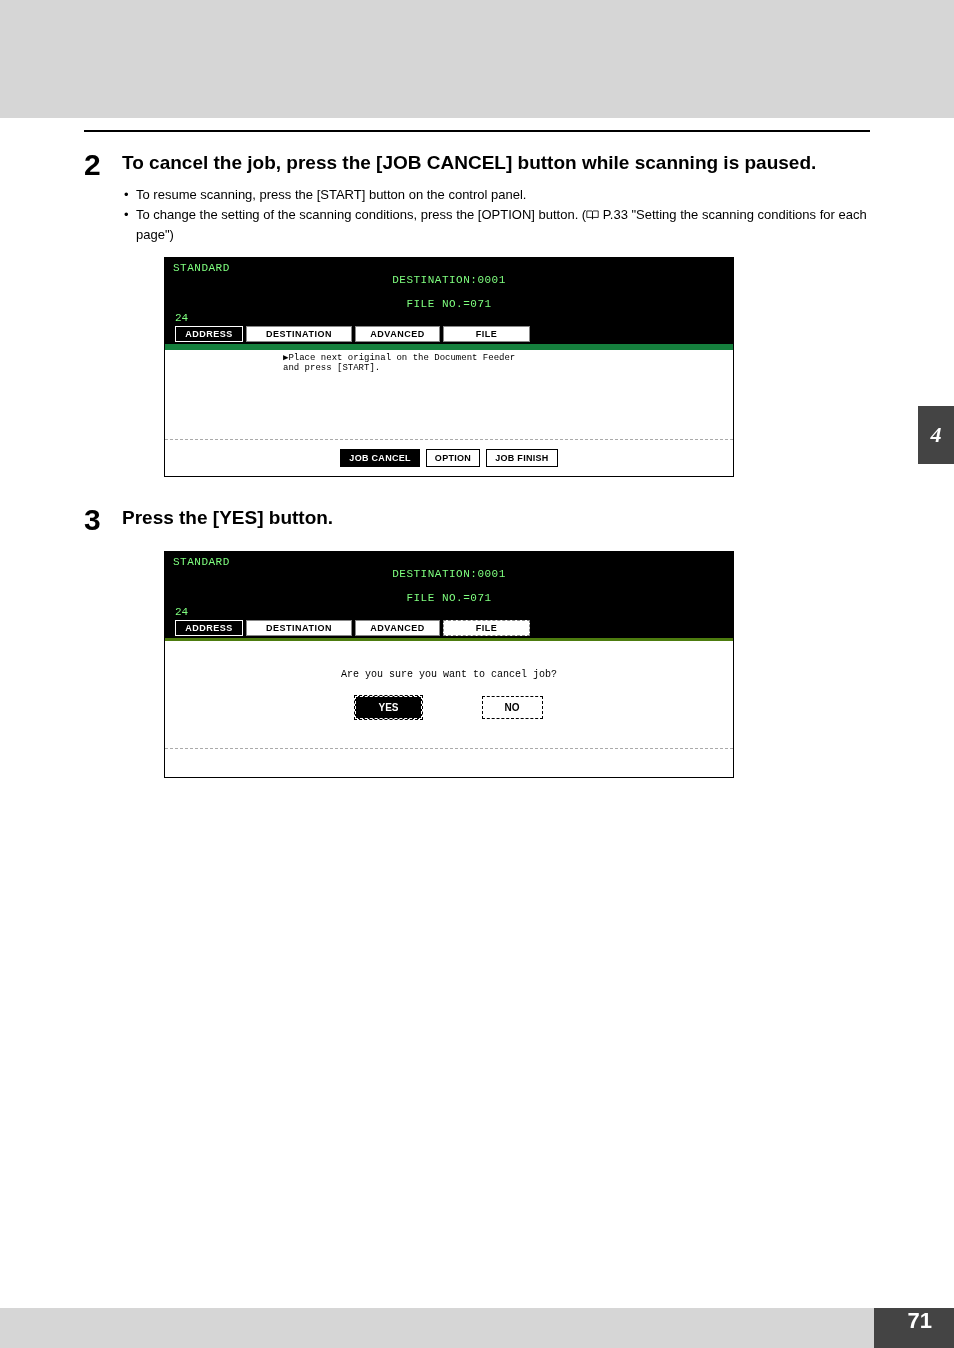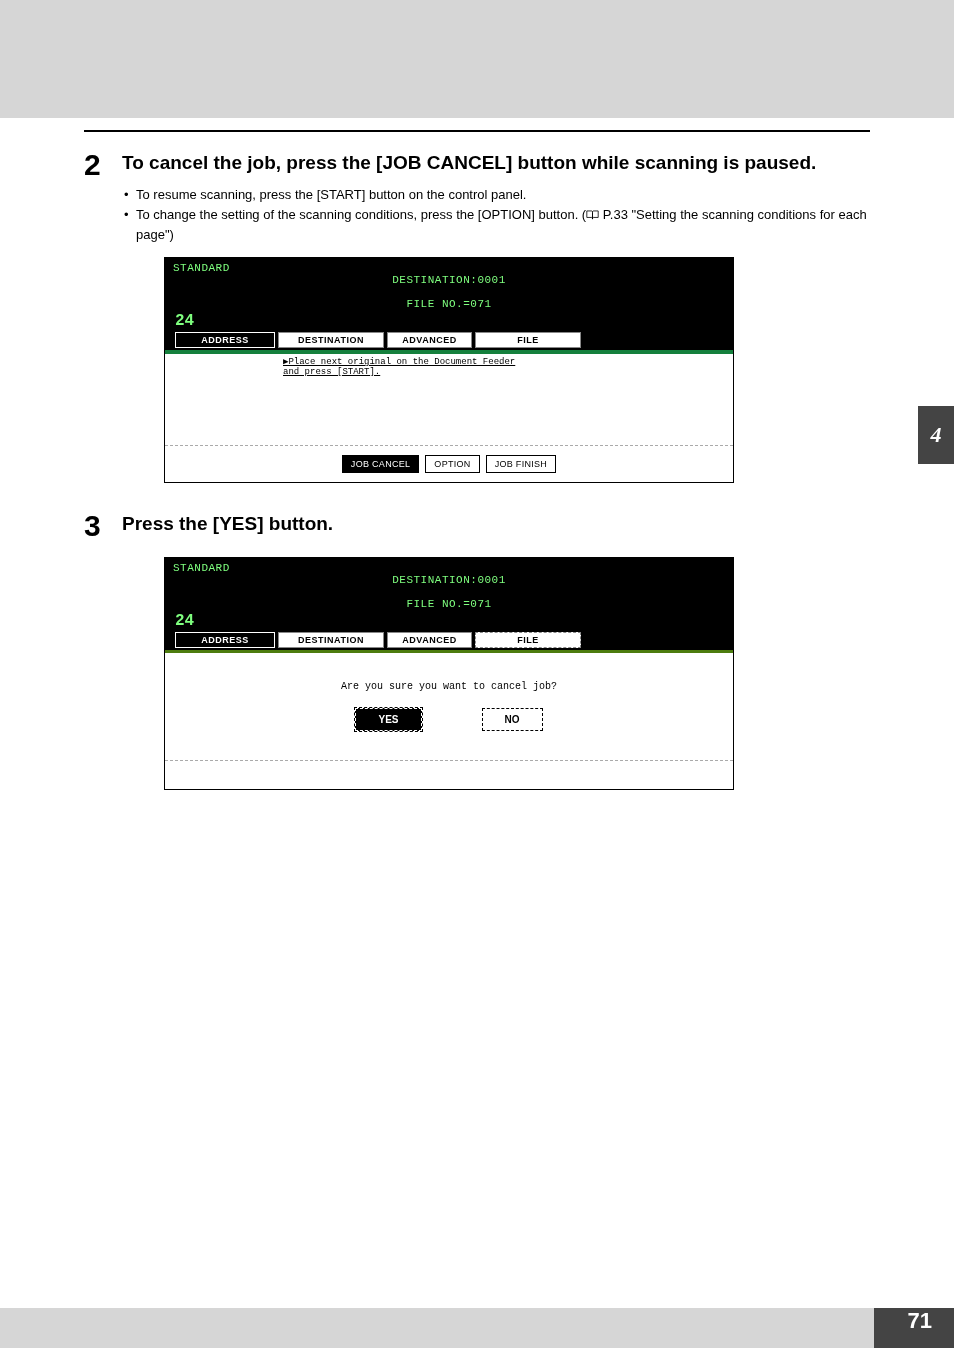--- a/index.html
+++ b/index.html
@@ -15,34 +15,34 @@
     .bullets li { position: relative; padding-left: 14px; margin-bottom: 2px; }
     .bullets li::before { content: "•"; position: absolute; left: 2px; top: 0; }
     .book-icon { display: inline-block; vertical-align: -1px; }
     .book-icon svg { width: 13px; height: 10px; }
     .screen-wrap { margin-left: 80px; margin-top: 10px; margin-bottom: 28px; width: 570px; border: 1px solid #000; }
     .screen-top { background: #000; padding: 4px 8px 2px 8px; }
     .screen-header-row { display: flex; justify-content: space-between; flex-direction: column; }
     .mono { font-family: "Courier New", monospace; font-size: 11px; letter-spacing: 0.5px; color: #7fff7f; }
     .mono.center { text-align: center; flex: 1; }
     .screen-sub { text-align: center; }
-    .screen-counter { color: #7fff7f; font-family: "Courier New", monospace; font-size: 16px; padding: 2px 0 0 2px; font-weight: bold; }
+    .screen-counter { color: #7fff7f; font-family: "Courier New", monospace; font-size: 11px; padding: 2px 0 0 2px; }
     .tab-row { display: flex; gap: 3px; padding: 2px 2px 0 2px; }
     .tab { font-family: Arial, sans-serif; font-size: 9px; font-weight: bold; letter-spacing: 0.5px; padding: 2px 0; text-align: center; border: 1px solid #888; }
     .tab.dark { background: #000; color: #fff; border-color: #fff; }
     .tab.light { background: #fff; color: #000; }
-    .tab.addr { width: 100px; }
+    .tab.addr { width: 68px; }
     .tab.dest { width: 106px; }
     .tab.adv { width: 85px; }
-    .tab.file { width: 106px; }
-    .screen-middle { background: #fff; height: 95px; border-top: 4px solid #15803d; padding: 4px 8px; text-decoration: underline; }
+    .tab.file { width: 87px; }
+    .screen-middle { background: #fff; height: 95px; border-top: 6px solid #15803d; padding: 4px 8px; }
     .instr-text { font-family: "Courier New", monospace; font-size: 9px; color: #000; margin-left: 110px; line-height: 1.1; }
     .dot-line { border: none; border-top: 1px dashed #aaa; margin: 0; }
     .screen-bottom { background: #fff; height: 36px; display: flex; justify-content: center; align-items: center; gap: 6px; }
-    .softbtn { font-family: Arial, sans-serif; font-size: 9px; font-weight: normal; padding: 3px 8px; border: 1px solid #000; background: #fff; color: #000; letter-spacing: 0.3px; }
+    .softbtn { font-family: Arial, sans-serif; font-size: 9px; font-weight: bold; padding: 3px 8px; border: 1px solid #000; background: #fff; color: #000; letter-spacing: 0.3px; }
     .softbtn.dark { background: #000; color: #fff; }
     .screen-middle2 { background: #fff; height: 110px; border-top: 3px solid #4d7c0f; display: flex; flex-direction: column; align-items: center; justify-content: center; gap: 16px; }
     .confirm-text { font-family: "Courier New", monospace; font-size: 10px; color: #000; }
     .yn-row { display: flex; gap: 60px; align-items: flex-end; }
     .yn-btn { font-family: Arial, sans-serif; font-size: 10px; font-weight: bold; padding: 5px 22px; border: 1.5px dashed #000; background: #fff; }
     .yn-btn.dark { background: #000; color: #fff; border-style: dashed; border-color: #fff; outline: 1.5px dashed #000; }
     .screen-bottom2 { background: #fff; height: 28px; }
     .side-tab { position: absolute; right: 0; top: 406px; width: 36px; height: 58px; background: #444; color: #fff; display: flex; align-items: center; justify-content: center; font-size: 22px; font-weight: bold; font-style: italic; font-family: Georgia, serif; }
     .page-num-box { position: absolute; right: 0; bottom: 0; height: 40px; background: #444; width: 80px; display: flex; align-items: flex-start; justify-content: flex-end; padding-right: 22px; }
     .page-num-box .num { color: #fff; font-size: 22px; font-weight: bold; }

